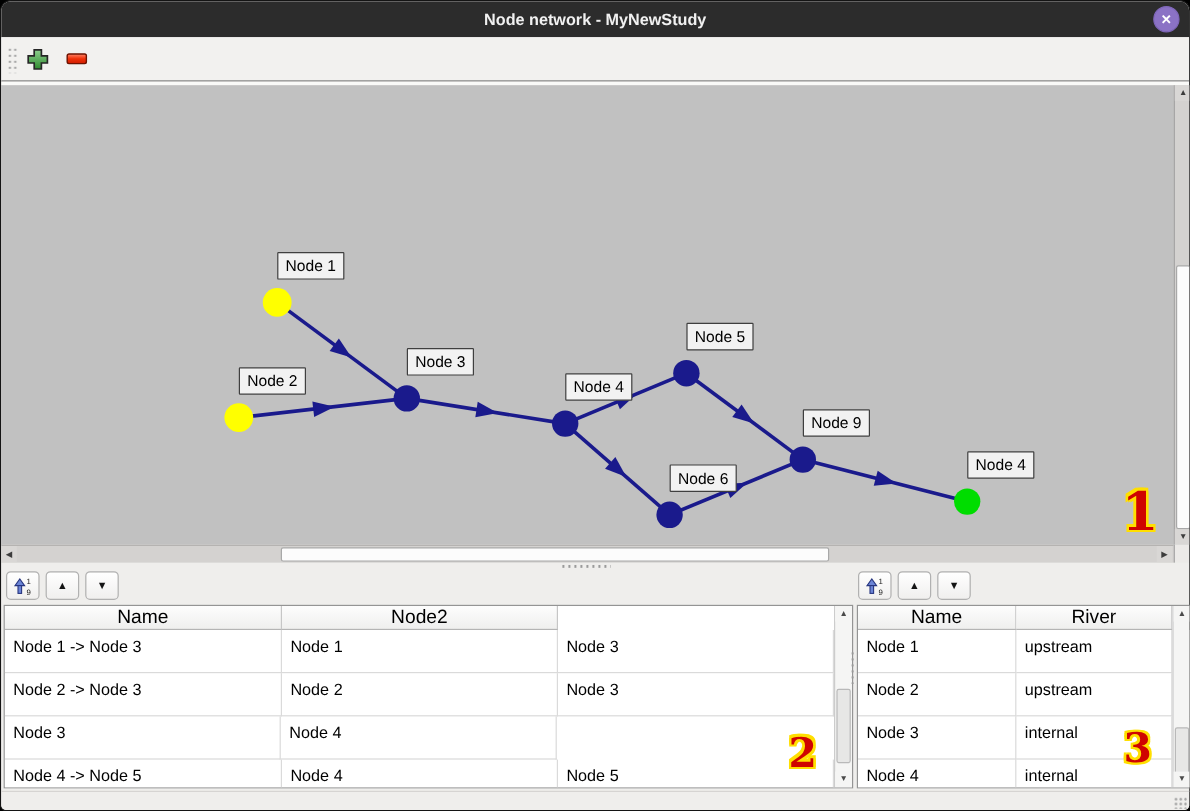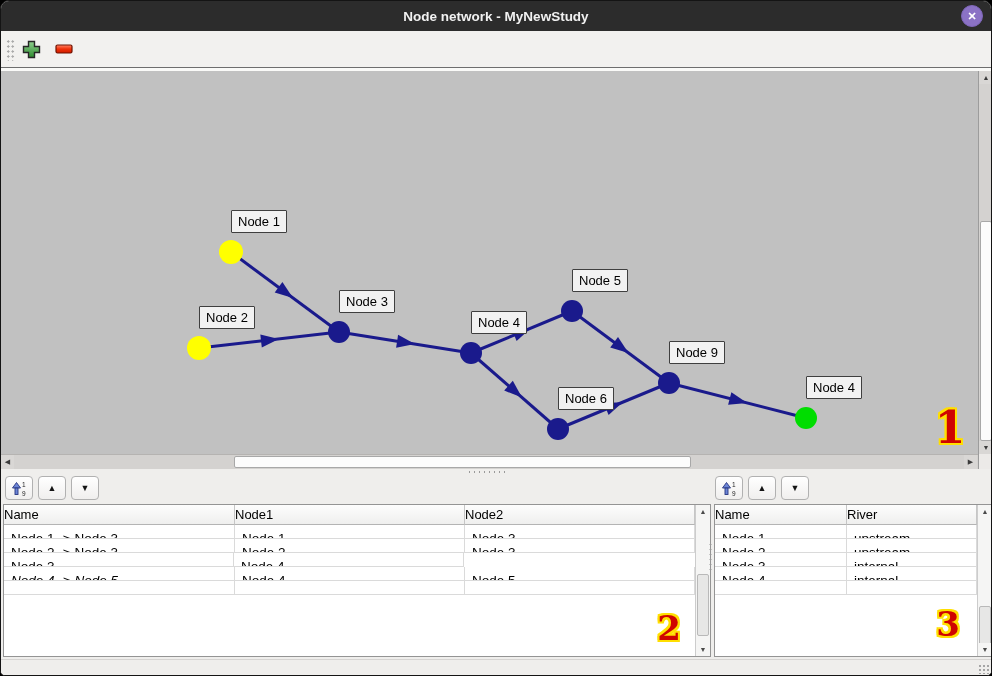--- a/index.html
+++ b/index.html
@@ -83,23 +83,23 @@
     font-size:9px; color:#141414;
   }
   .table {
     position:absolute; top:29px; height:153px; background:#fff;
     border:1px solid #949494; overflow:hidden;
   }
   .thead { display:flex; height:20px; }
   .th {
     background:linear-gradient(#fdfdfd,#efefee);
     border-right:1px solid #c6c6c6; border-bottom:1px solid #b4b4b4;
-    font-size:13px; color:#000; text-align:left; line-height:19px; cursor:pointer;
-  }
-  .tr { display:flex; height:14px; background:#fff; }
+    font-size:16px; color:#000; text-align:center; line-height:19px; cursor:pointer;
+  }
+  .tr { display:flex; height:36px; background:#fff; }
   .td {
     border-right:1px solid #dadada; border-bottom:1px solid #dadada;
     font-size:13.5px; color:#000; padding-left:7px; line-height:28px;
     white-space:nowrap; overflow:hidden;
   }
   .tbl-sb { position:absolute; right:0; top:0; width:15px; height:100%; background:#f5f5f4; border-left:1px solid #cccccc; }
   .tbl-sb .sb-btn { background:#f5f5f4; width:100%; height:13px; font-size:7px; color:#4a4a4a; }
   .tbl-sb .sb-thumb { left:1px; width:12px; background:#e7e7e6; border:1px solid #b9b9b9; }
 
   
@@ -252,40 +252,39 @@
     <div class="tbl-btn" style="left:747px;">
         <span>▲</span>
       </div>
     <div class="tbl-btn" style="left:780px;">
         <span>▼</span>
       </div>
 
     <div class="table" id="links-table" style="left:2px;width:708px;">
       <div class="thead">
           <div class="th" style="width: 231px;">Name</div>
-          <div class="th" style="width: 230px;">Node1</div>
           <div class="th" style="width: 230px;">Node2</div>
         </div>
       <div class="tbody">
           <div class="tr">
             <div class="td" style="width: 231px;">Node 1 -&gt; Node 3</div>
             <div class="td" style="width: 230px;">Node 1</div>
             <div class="td" style="width: 230px;">Node 3</div>
           </div>
           <div class="tr">
             <div class="td" style="width: 231px;">Node 2 -&gt; Node 3</div>
             <div class="td" style="width: 230px;">Node 2</div>
             <div class="td" style="width: 230px;">Node 3</div>
           </div>
           <div class="tr">
             <div class="td" style="width: 230px;">Node 3</div>
             <div class="td" style="width: 230px;">Node 4</div>
           </div>
           <div class="tr">
-            <div class="td" style="width: 231px; font-style: italic;">Node 4 -&gt; Node 5</div>
+            <div class="td" style="width: 231px;">Node 4 -&gt; Node 5</div>
             <div class="td" style="width: 230px;">Node 4</div>
             <div class="td" style="width: 230px;">Node 5</div>
           </div>
           <div class="tr">
             <div class="td" style="width: 231px;"></div>
             <div class="td" style="width: 230px;"></div>
             <div class="td" style="width: 230px;"></div>
           </div>
         </div>
       <div class="tbl-sb">

